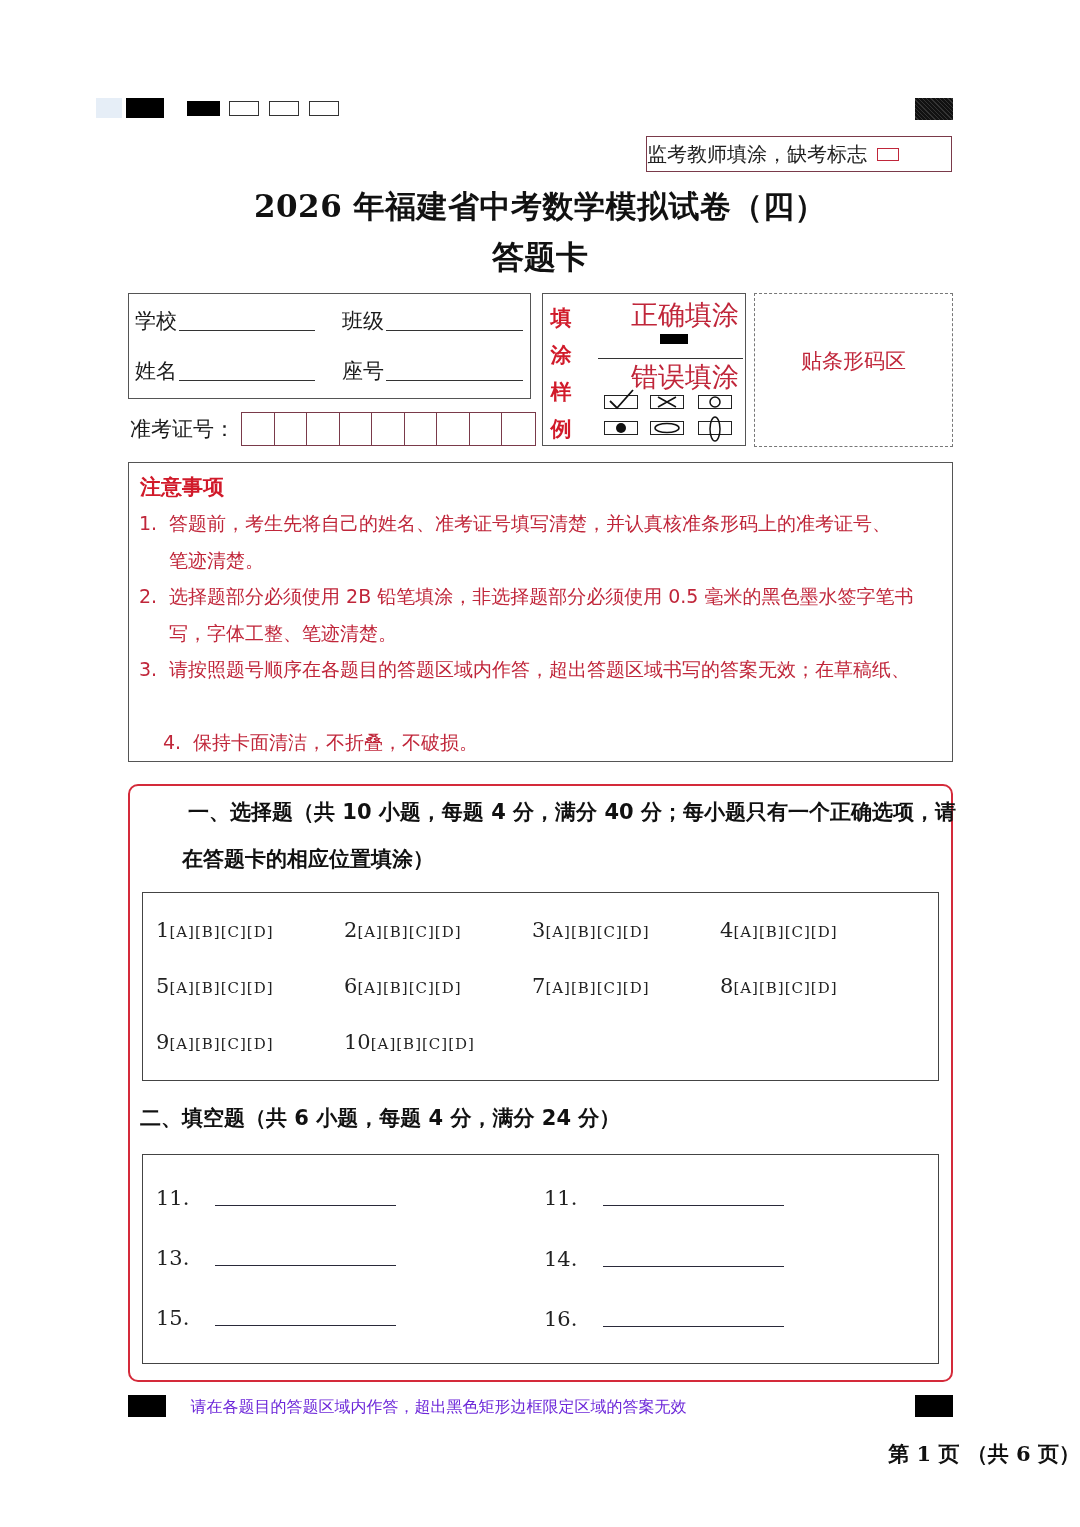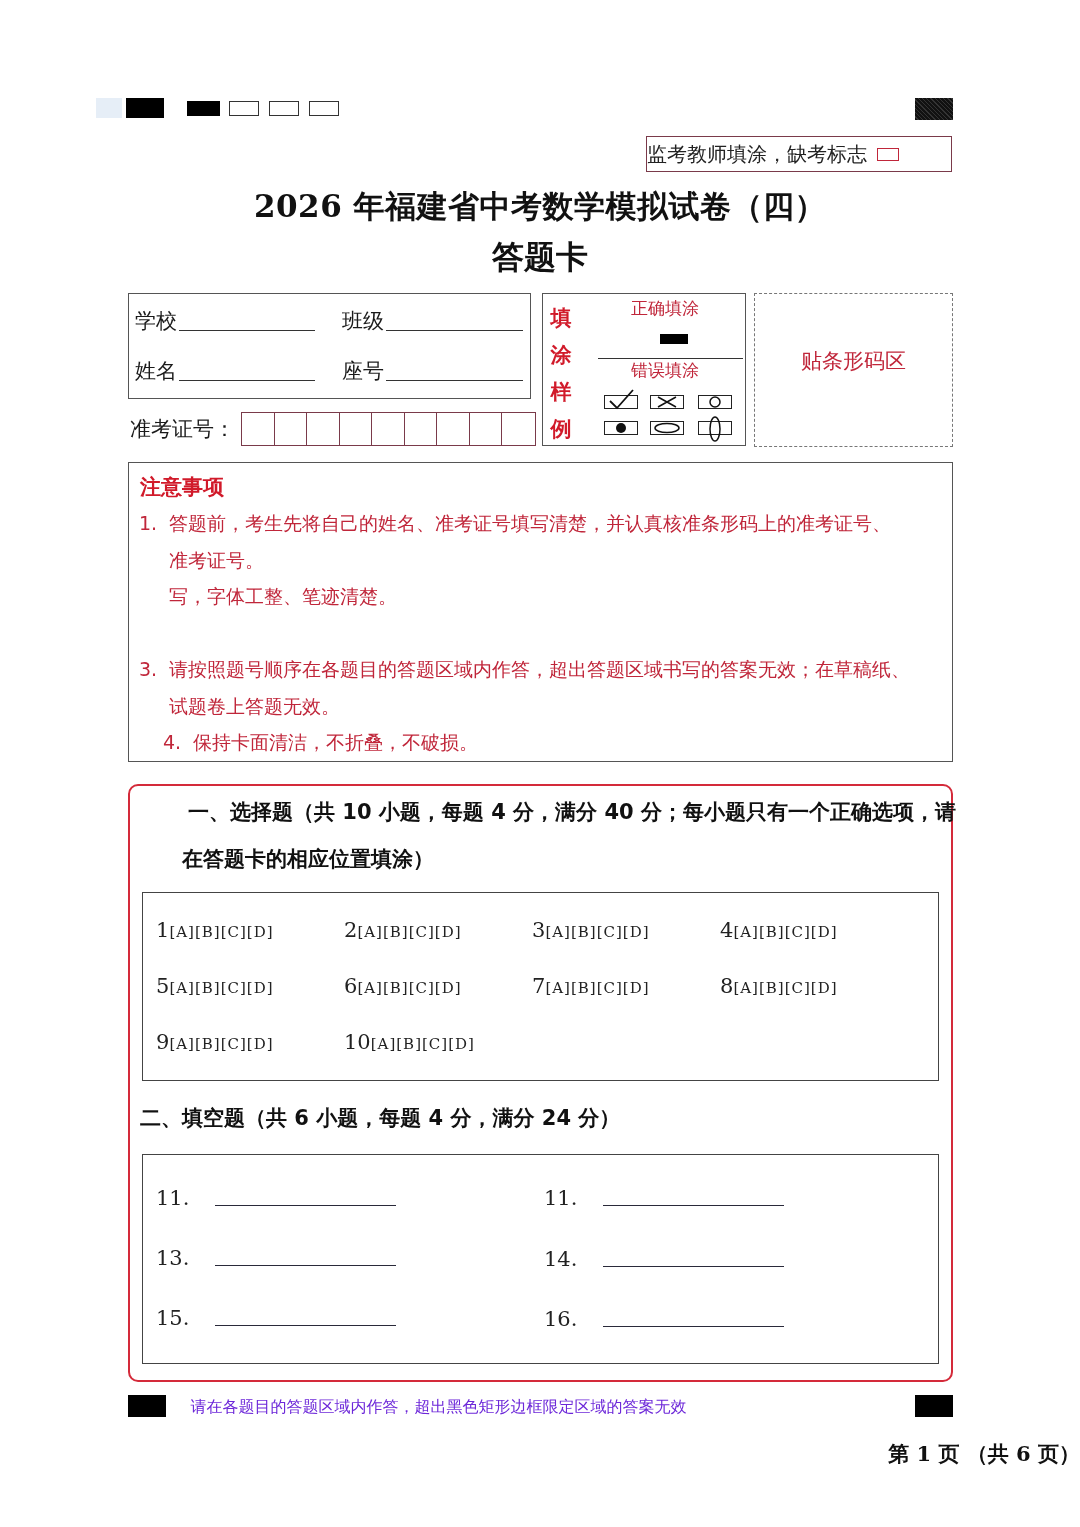--- a/index.html
+++ b/index.html
@@ -28,21 +28,21 @@
 
   .zkz { left: 130px; top: 412px; display:flex; align-items:center; }
   .zkz-label { font-size: 21px; font-family: "DejaVu Sans", sans-serif; }
   .zkz-cells { display:flex; border: 1.5px solid #7a3a4a; margin-left: 6px; }
   .zkz-cell { width: 32.5px; height: 32px; border-right: 1px solid #7a3a4a; }
   .zkz-cell:last-child { border-right: none; }
 
   
   .fill-box { left: 542px; top: 293px; width: 204px; height: 153px; border: 1.5px solid #555; }
   .fill-side { position:absolute; left: 6px; top: 6px; width: 24px; color:#d11a2a; font-weight:bold; font-size: 21px; font-family: "DejaVu Sans", sans-serif; line-height: 37px; text-align:center; }
-  .fill-label { position:absolute; color:#c0263a; font-size: 17px; font-family: "DejaVu Sans", sans-serif; }
+  .fill-label { position:absolute; color:#c0263a; font-size: 27px; font-family: "DejaVu Sans", sans-serif; }
   .fill-divider { position:absolute; left: 55px; top: 64px; width: 145px; border-top: 1.5px solid #333; }
   .correct-mark { position:absolute; left: 660px; top: 334px; width: 28px; height: 10px; background:#000; }
   .wrong { position:absolute; width: 34px; height: 14px; border: 1.5px solid #222; display:flex; align-items:center; justify-content:center; overflow: visible; }
 
   .barcode { left: 754px; top: 293px; width: 199px; height: 154px; border: 1.5px dashed #777; display:flex; align-items:center; justify-content:center; color:#c0263a; font-size: 21px; font-family: "DejaVu Sans", sans-serif; }
 
   
   .notice { left: 128px; top: 462px; width: 825px; height: 300px; border: 1.5px solid #555; }
   .notice-title { position:absolute; left: 11px; top: 10px; color:#d11a2a; font-weight:bold; font-size: 21px; font-family: "DejaVu Sans", sans-serif; }
   .notice-item { position:absolute; left: 10px; width: 805px; color:#c0263a; font-size: 19px; line-height: 36.5px; font-family: "DejaVu Sans", sans-serif; }
@@ -161,28 +161,28 @@
 </div>
 
 <div class="abs barcode">
   <span style="margin-top:-18px;">贴条形码区</span>
 </div>
 
 <div class="abs notice">
   <div class="notice-title">注意事项</div>
   <div class="notice-item" style="top:42px;">
     <div><span class="num">1.</span><span class="cont">答题前，考生先将自己的姓名、准考证号填写清楚，并认真核准条形码上的准考证号、</span></div>
-    <div style="padding-left:30px;">准考证号。</div>
+    <div style="padding-left:30px;">笔迹清楚。</div>
   </div>
   <div class="notice-item" style="top:115px;">
+    <div><span class="num">2.</span><span class="cont">选择题部分必须使用 2B 铅笔填涂，非选择题部分必须使用 0.5 毫米的黑色墨水签字笔书</span></div>
     <div style="padding-left:30px;">写，字体工整、笔迹清楚。</div>
   </div>
   <div class="notice-item" style="top:188px;">
     <div><span class="num">3.</span><span class="cont">请按照题号顺序在各题目的答题区域内作答，超出答题区域书写的答案无效；在草稿纸、</span></div>
-    <div style="padding-left:30px;">试题卷上答题无效。</div>
   </div>
   <div class="notice-item" style="top:261px;margin-left:24px;">
     <div><span class="num">4.</span><span class="cont">保持卡面清洁，不折叠，不破损。</span></div>
   </div>
 </div>
 
 <div class="abs red-region"></div>
 
 <div class="sec-title" style="left:140px;top:798px;margin-left:48px;">一、选择题（共 10 小题，每题 4 分，满分 40 分；每小题只有一个正确选项，请</div>
 <div class="sec-title" style="left:182px;top:845px;">在答题卡的相应位置填涂）</div>

